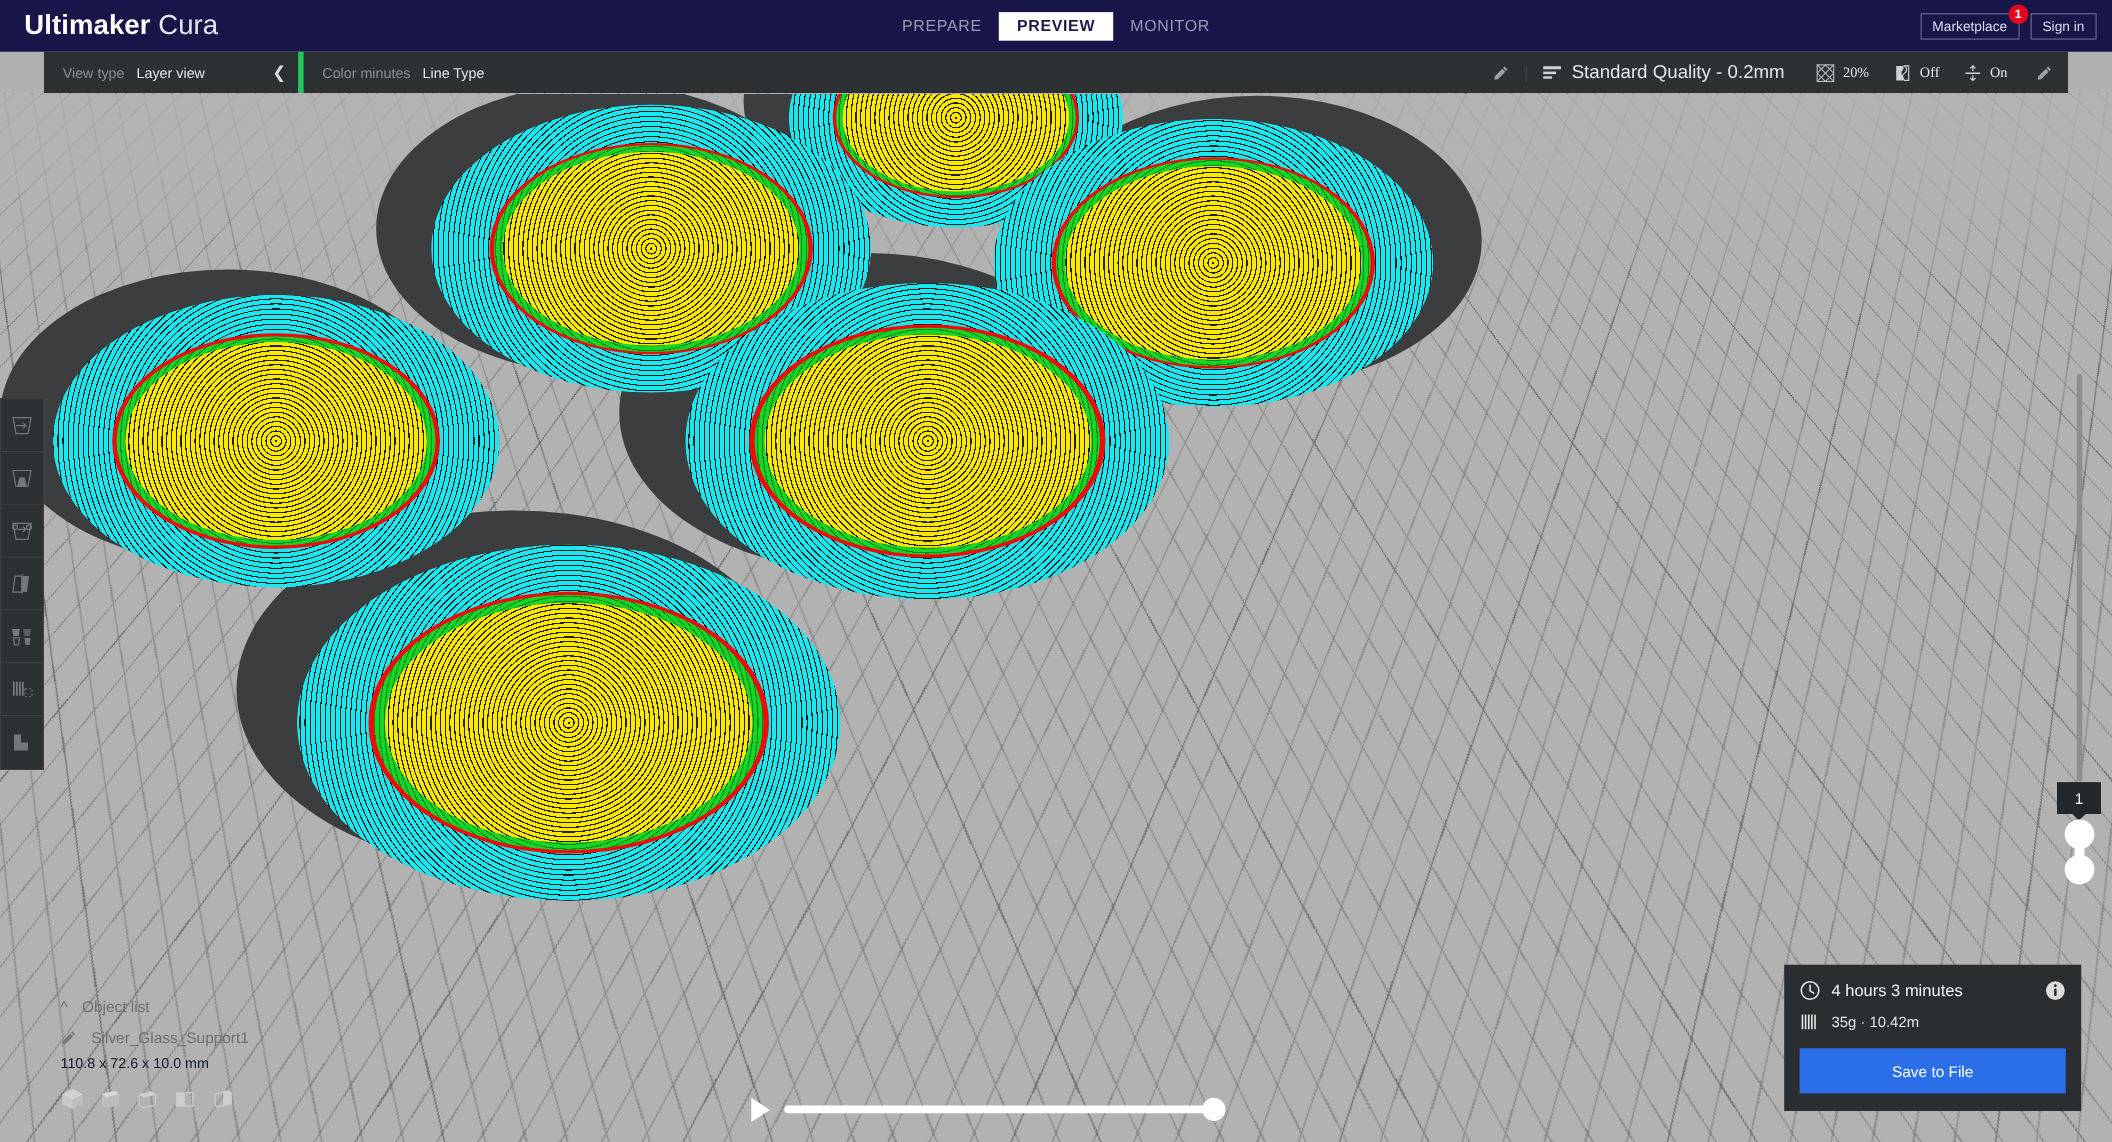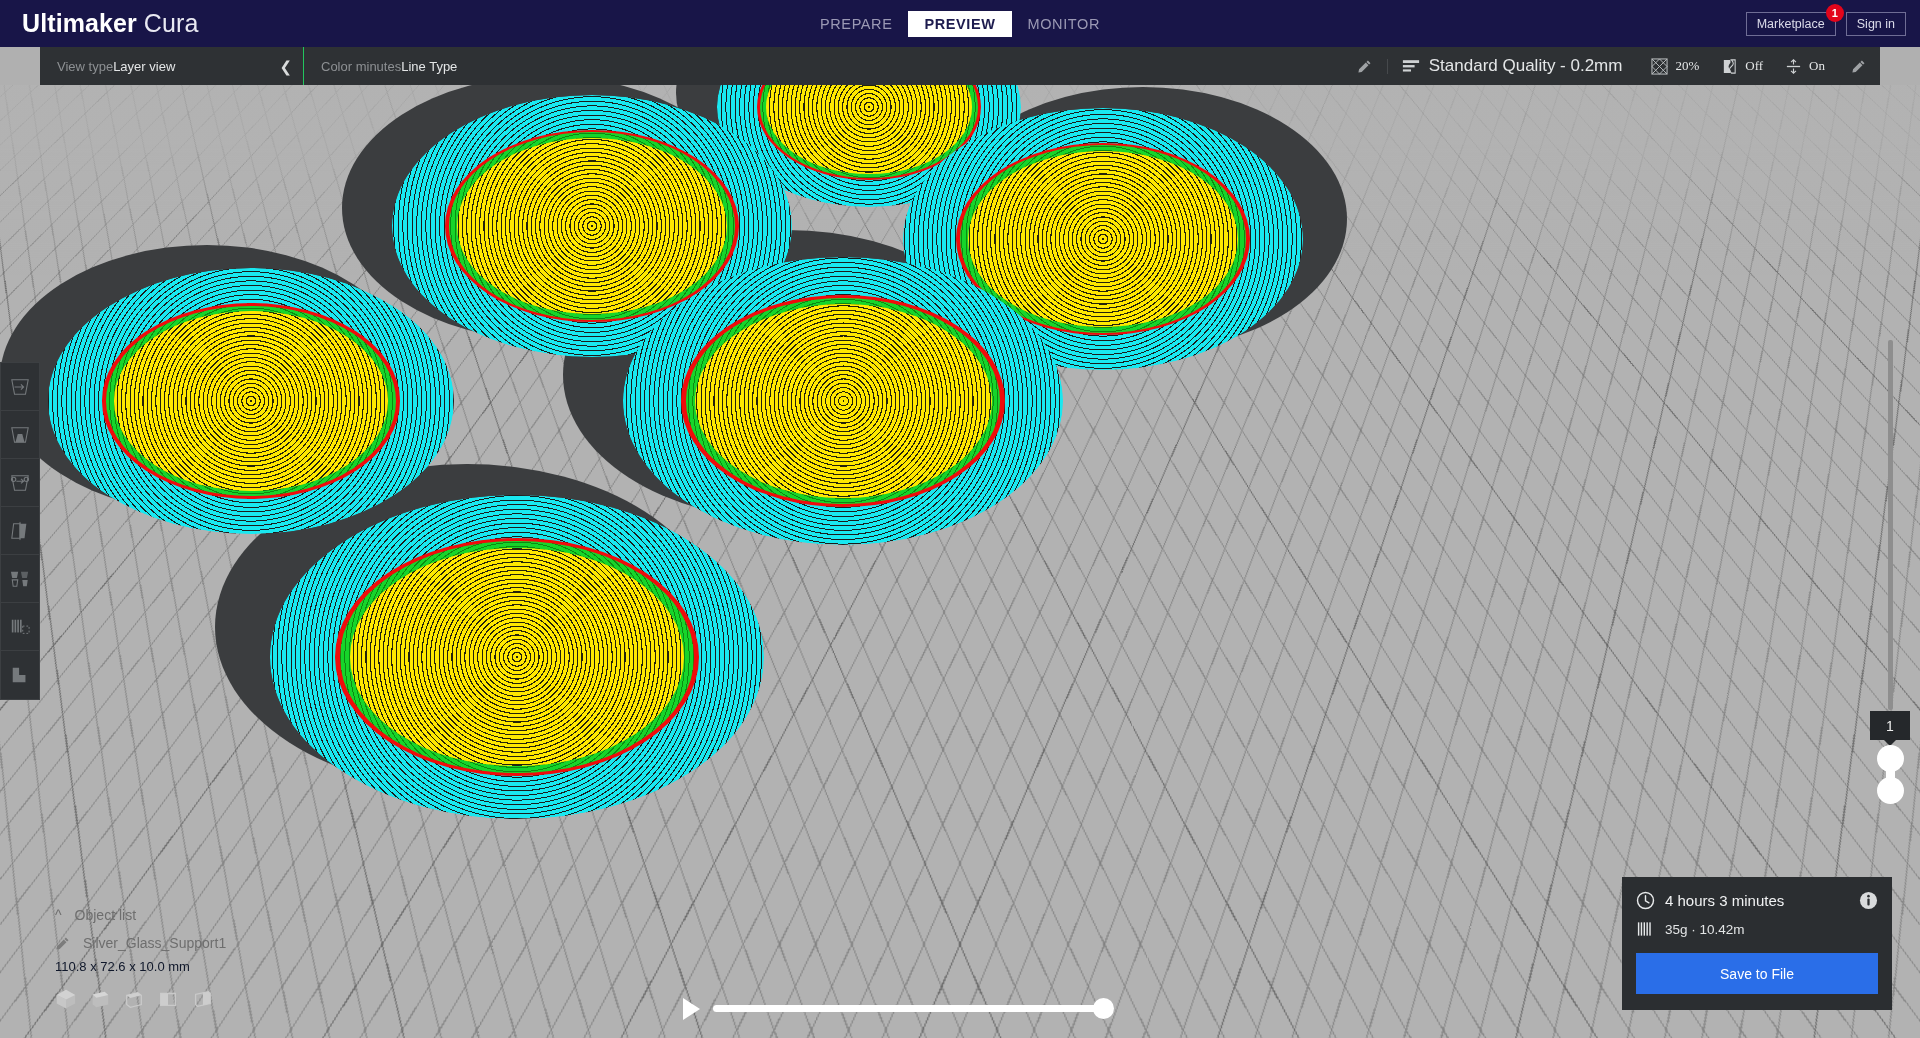--- a/index.html
+++ b/index.html
@@ -53,25 +53,25 @@
     display: flex; align-items: center; justify-content: center;
   }
 
   
   #sub-bar {
     position: absolute; left: 40px; top: 47px; width: 1840px; height: 38px;
     background: #2e3134;
     display: flex; align-items: stretch;
   }
   #viewtype-group {
-    width: 264px; display: flex; align-items: center; padding-left: 17px;
-    border-right: 1px solid #22c55e; position: relative;
+    width: 236px; display: flex; align-items: center; padding-left: 17px;
+    border-right: 5px solid #22c55e; position: relative;
   }
   .lbl-muted { color: #8d9093; font-size: 13px; }
-  .lbl-value { color: #e4e6e7; font-size: 13px; }
+  .lbl-value { color: #e4e6e7; font-size: 13px; margin-left: 11px; }
   #viewtype-collapse {
     position: absolute; right: 11px; top: 50%; transform: translateY(-50%);
     color: #d9dbdc; font-size: 15px; cursor: pointer; line-height: 1;
   }
   #colorscheme-group {
     flex: 1; display: flex; align-items: center; padding-left: 17px;
   }
   #sub-bar-right { display: flex; align-items: center; }
   #sub-pencil-left {
     width: 46px; display: flex; align-items: center; justify-content: center;

